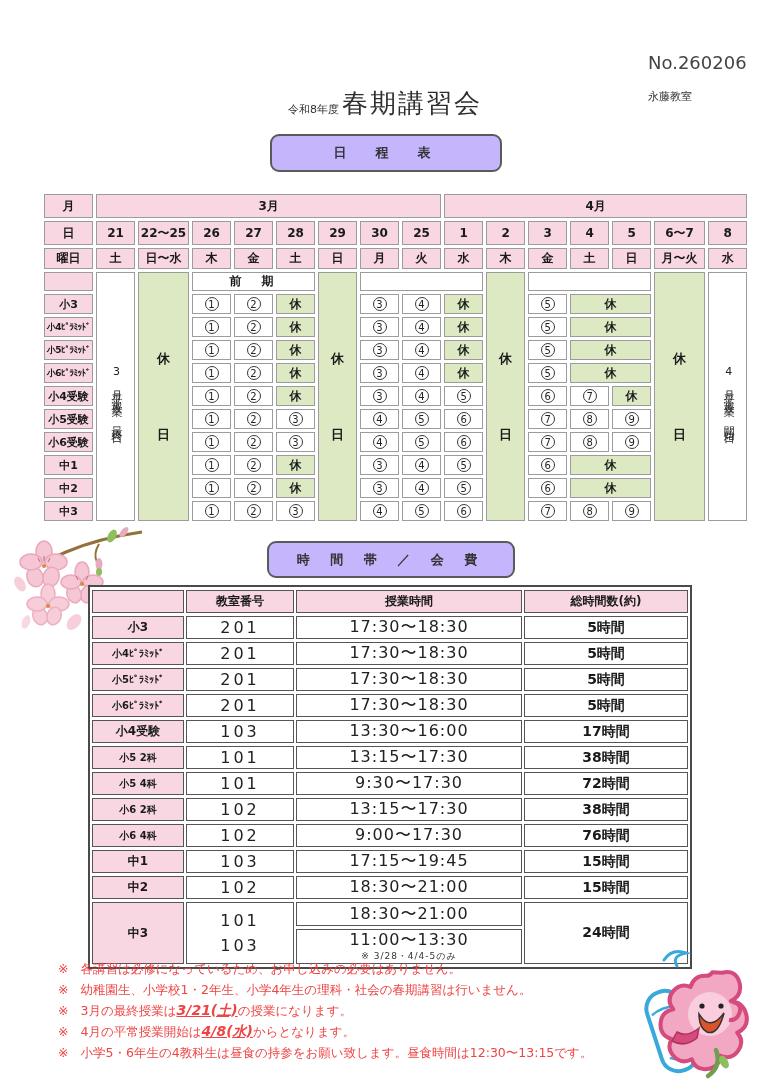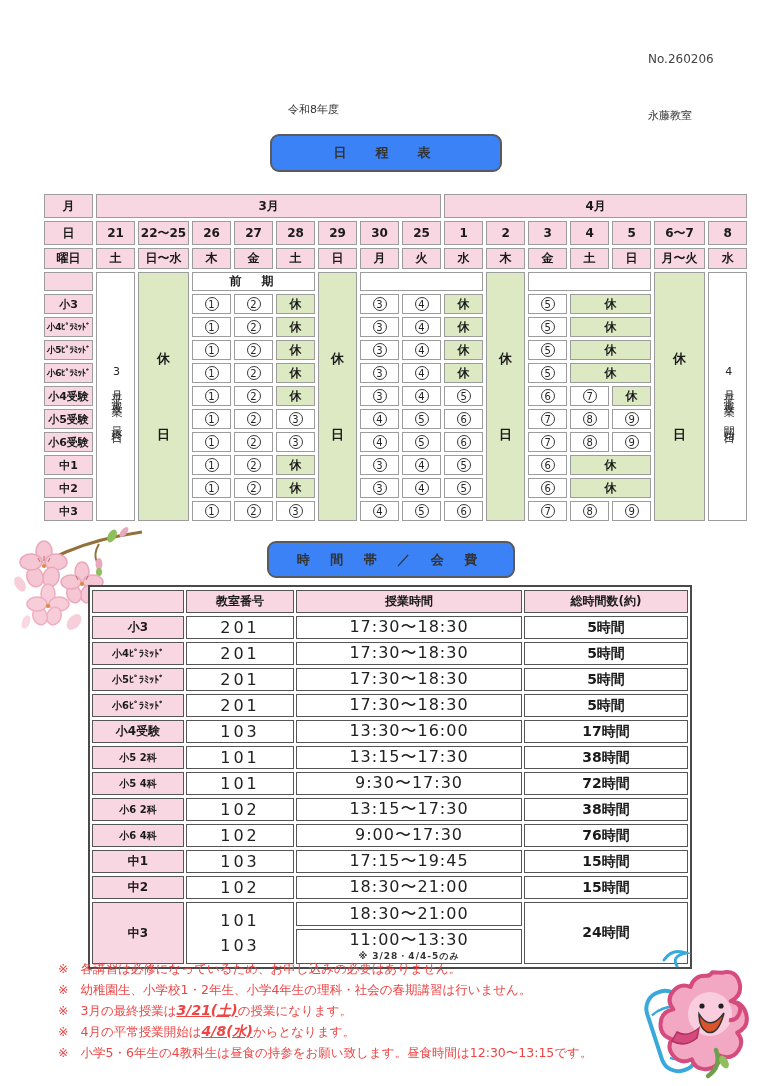--- a/index.html
+++ b/index.html
@@ -2,26 +2,26 @@
 <html><head>
 <meta charset="utf-8">
 <style>
   * { margin:0; padding:0; box-sizing:border-box; }
   body { background:#888; font-family:"DejaVu Sans","Liberation Sans",sans-serif; }
   .page {
     position:relative; width:768px; height:1086px; margin:0 auto;
     background:#ffffff; overflow:hidden; color:#1a1a1a;
   }
   
-  .doc-no { position:absolute; top:52px; left:648px; font-size:12px; color:#444; }
+  .doc-no { position:absolute; top:52px; left:648px; font-size:18px; color:#444; }
   .era    { position:absolute; top:102px; left:288px; font-size:11px; color:#333; }
   .title  { position:absolute; top:86px; left:342px; font-size:26px; letter-spacing:2px; color:#2e2e2e; }
-  .room   { position:absolute; top:108px; left:648px; font-size:11px; color:#333; }
+  .room   { position:absolute; top:89px; left:648px; font-size:11px; color:#333; }
   .sec-box {
-    position:absolute; background:#3b82f6; border:2px solid #5a5a5a; border-radius:9px;
+    position:absolute; background:#c4b5fd; border:2px solid #5a5a5a; border-radius:9px;
     display:flex; align-items:center; justify-content:center;
     font-size:13px; font-weight:bold; letter-spacing:8px; color:#333;
   }
   .sec-box.sched-title { left:270px; top:134px; width:232px; height:38px; }
   .sec-box.fees-title  { left:267px; top:541px; width:248px; height:37px; }
 
   
   .sched-wrap { position:absolute; left:42px; top:192px; z-index:1; }
   table.sched { border-collapse:separate; border-spacing:1px; table-layout:fixed; width:700px; }
   table.sched th, table.sched td {
@@ -58,39 +58,40 @@
   table.fees th, table.fees td {
     border:1px solid #555; text-align:center; vertical-align:middle; padding:0; background:#fff;
   }
   table.fees th.fh   { background:#f8d7e2; font-size:12px; font-weight:bold; height:23px; }
   table.fees th.flab { background:#f8d7e2; font-size:12px; font-weight:bold; }
   table.fees th.flab.sm { font-size:10px; }
   table.fees td.num  { font-size:16px; letter-spacing:3px; color:#222; }
   table.fees td.time { font-size:16px; letter-spacing:1px; color:#222; }
   table.fees td.hours{ font-size:14px; font-weight:bold; }
   table.fees td.num.multi div { line-height:25px; }
-  .tnote { font-size:9px; color:#333; line-height:10px; padding-bottom:2px;font-weight:bold; }
+  .tnote { font-size:9px; color:#333; line-height:10px; padding-bottom:2px; }
 
   
   .notes { position:absolute; left:58px; top:958px; z-index:1; width:620px; }
   .note  { font-size:12.5px; line-height:21px; color:#ef4444; white-space:nowrap; }
   .note .mk { margin-right:12px; }
   .note .em { font-weight:bold; font-style:italic; text-decoration:underline; font-size:14px; }
 
   
   .deco-branch { position:absolute; left:4px; top:522px; z-index:0; }
   .deco-mascot { position:absolute; left:636px; top:944px; z-index:2; }
 </style>
 </head>
 <body>
 
 <div class="page">
 
   <div class="doc-no">No.260206</div>
   <div class="era">令和8年度</div>
+  <div class="title">春期講習会</div>
   <div class="room">永藤教室</div>
 
   <div class="sec-box sched-title">日　程　表</div>
 
   <div class="sched-wrap">
     <table class="sched">
       <colgroup>
         <col style="width:51px">
           <col style="width:41px">
           <col style="width:53px">

